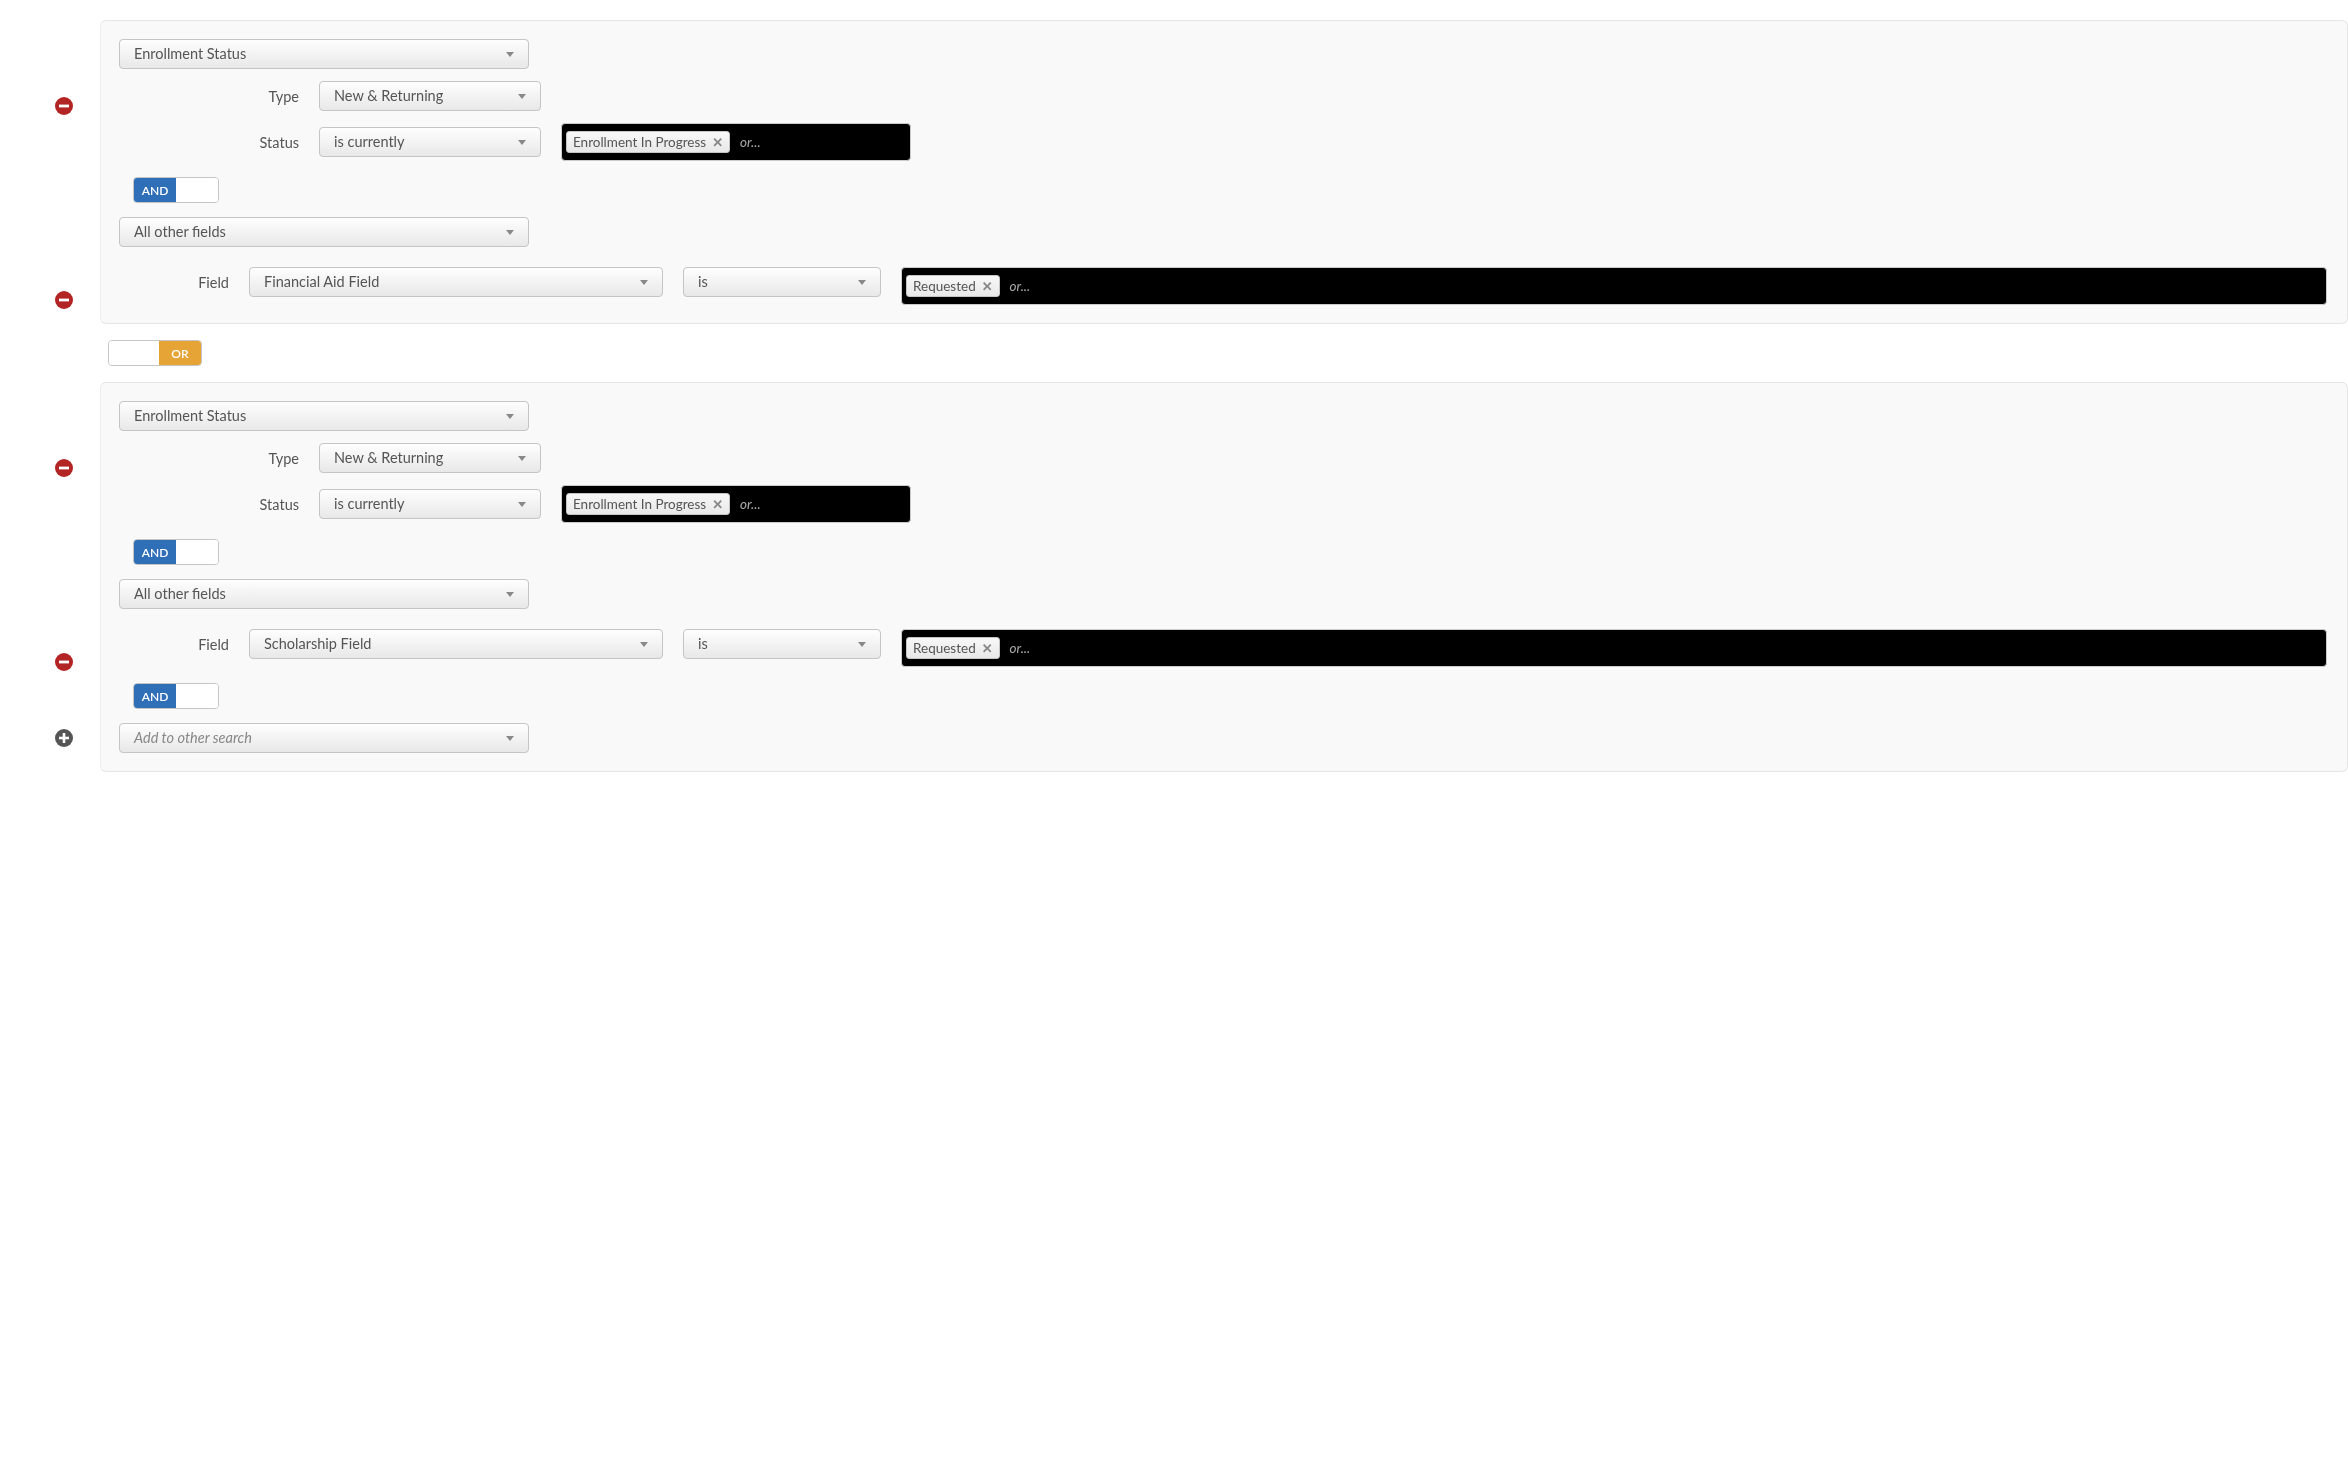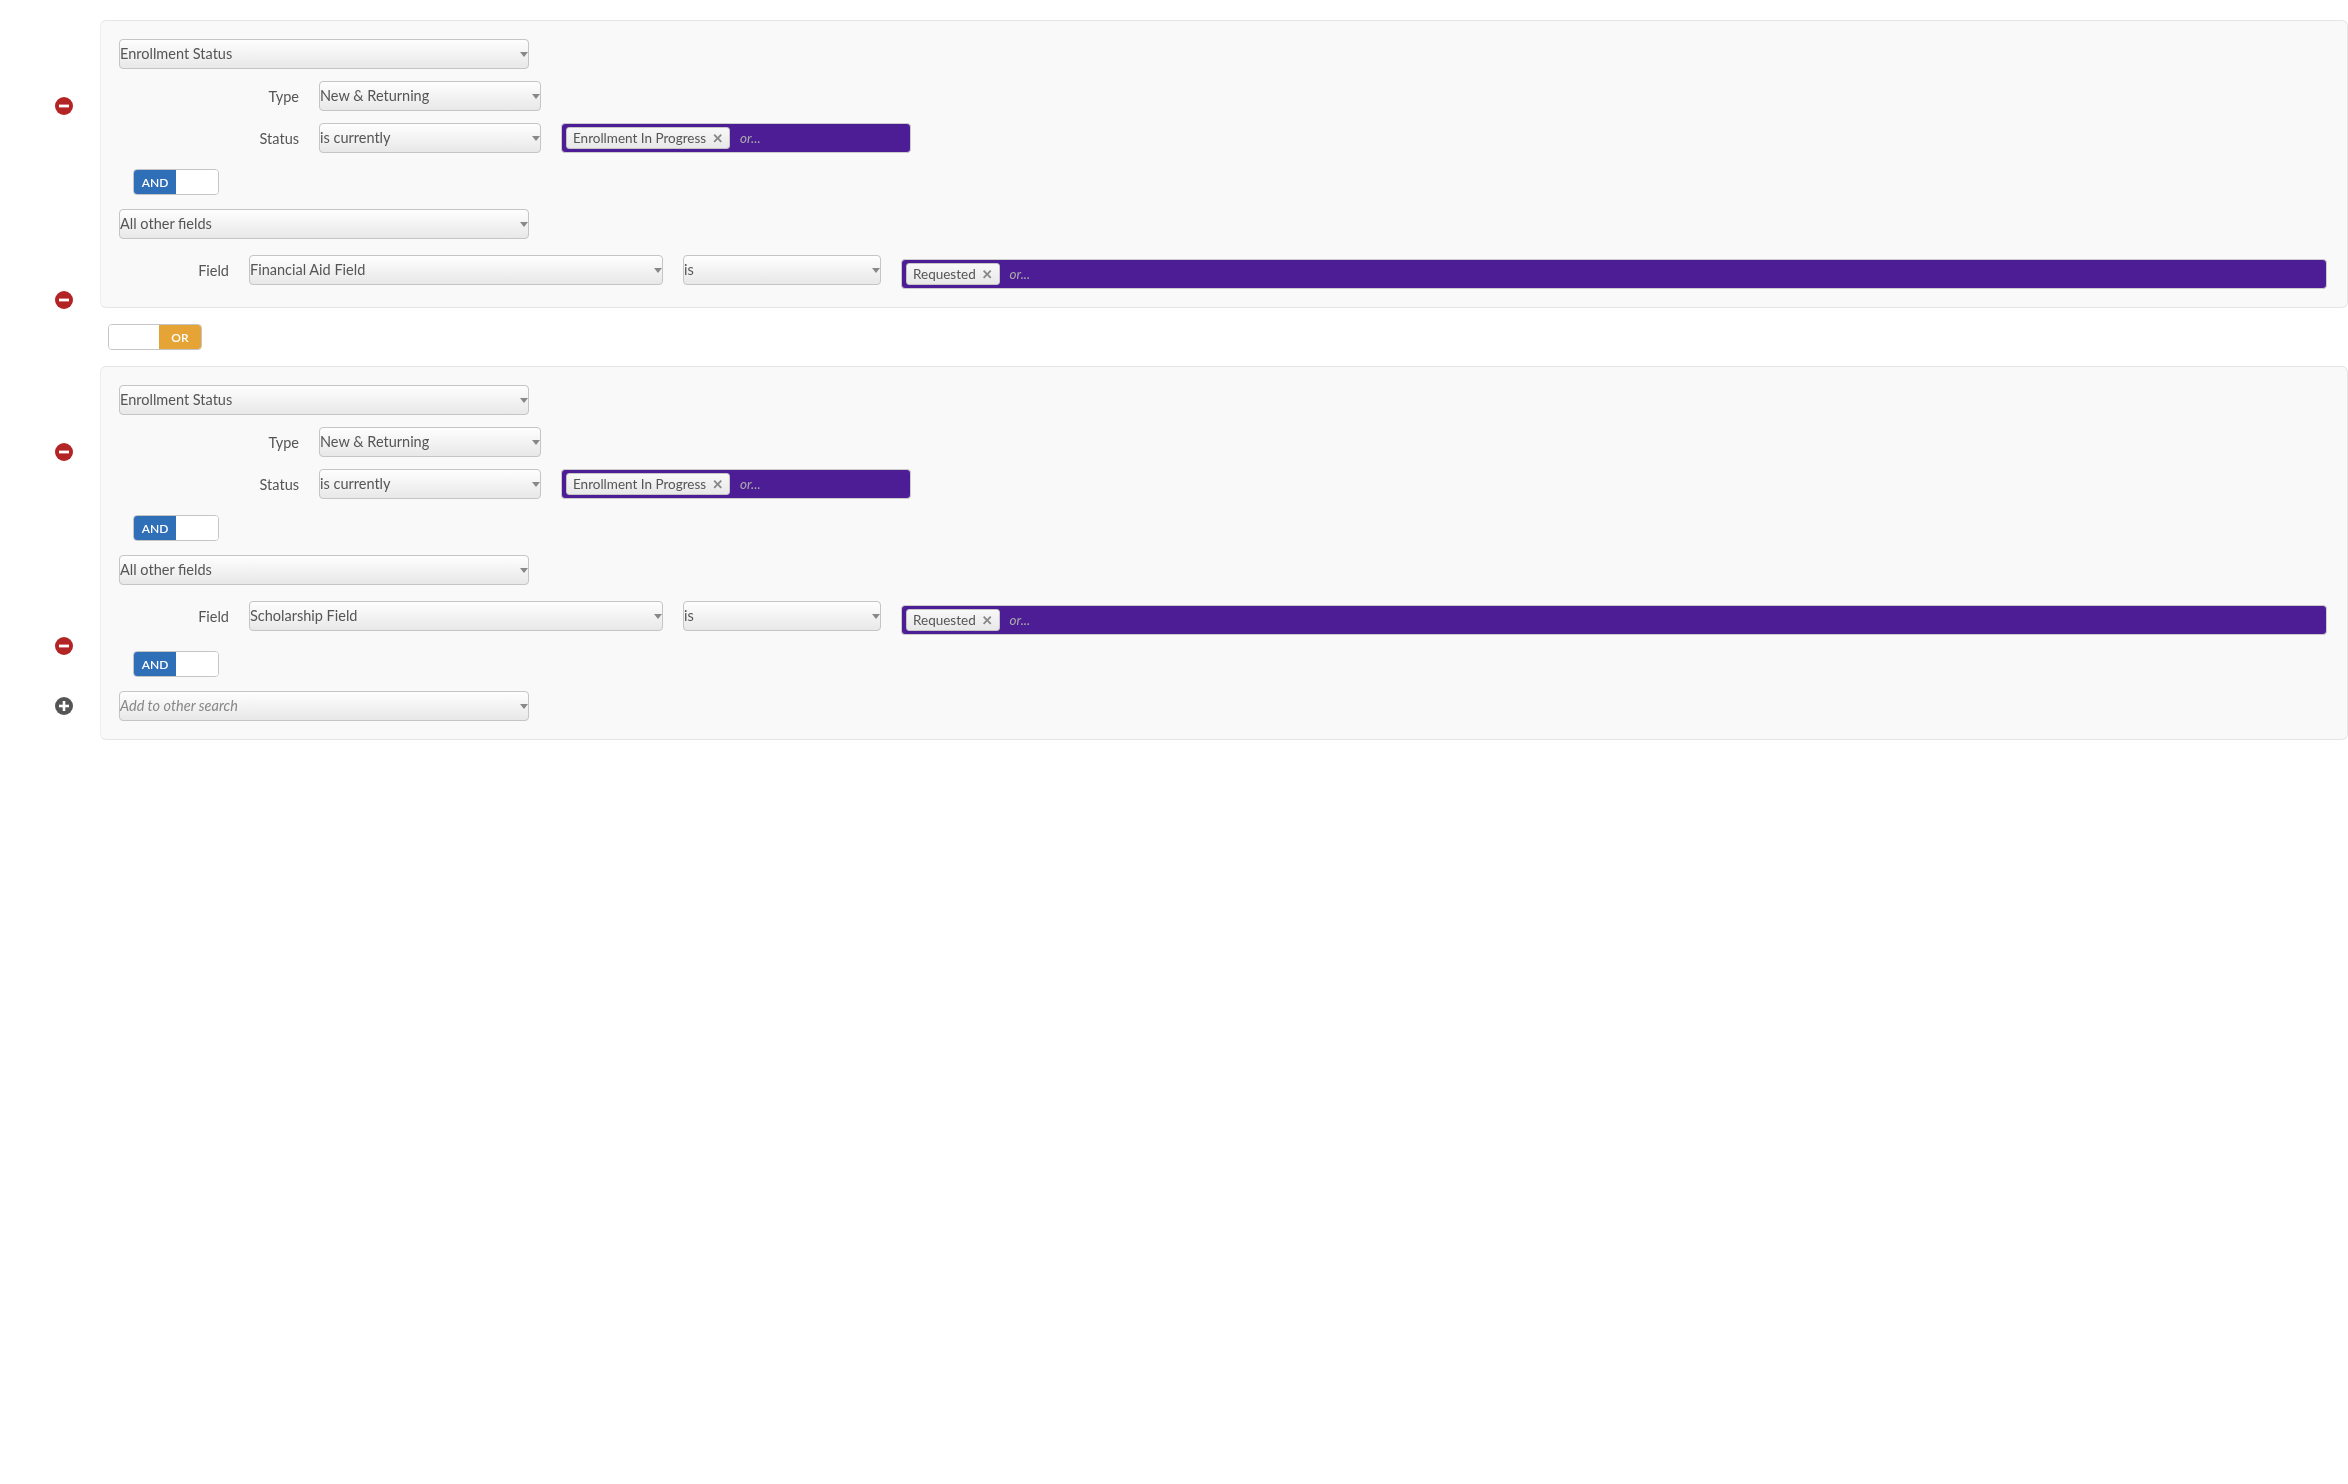--- a/index.html
+++ b/index.html
@@ -46,21 +46,21 @@
   .label-cell { width: 60px; text-align: right; color: #555; flex-shrink: 0; }
   .label-cell.wide { width: 50px; }
 
   
   .select {
     background: linear-gradient(to bottom, #fefefe 0%, #e8e8e8 100%);
     border: 1px solid #c5c5c5;
     border-radius: 4px;
     height: 30px;
     line-height: 28px;
-    padding: 0 0;
+    padding: 0 14px;
     position: relative;
     cursor: pointer;
     display: flex;
     align-items: center;
     justify-content: space-between;
     color: #555;
   }
   .select.placeholder { color: #888; font-style: italic; }
   .select .caret {
     width: 0; height: 0;
@@ -69,27 +69,27 @@
     border-top: 5px solid #888;
     margin-left: 8px;
   }
   .w-cat   { width: 410px; }
   .w-type  { width: 222px; }
   .w-field { width: 414px; }
   .w-op    { width: 198px; }
 
   
   .tag-input {
-    background: #4c1d95;
+    background: #000000;
     border: 1px solid #ccc;
     border-radius: 4px;
     height: 30px;
     display: flex;
     align-items: center;
-    padding: 2px 4px;
+    padding: 18px 4px;
     gap: 6px;
     min-width: 350px;
   }
   .tag-input.long { min-width: 470px; flex: 1; margin-right: 20px; margin-top: 8px; }
   .tag {
     background: linear-gradient(to bottom, #f8f8f8 0%, #e8e8e8 100%);
     border: 1px solid #c5c5c5;
     border-radius: 3px;
     height: 22px;
     padding: 0 6px;

